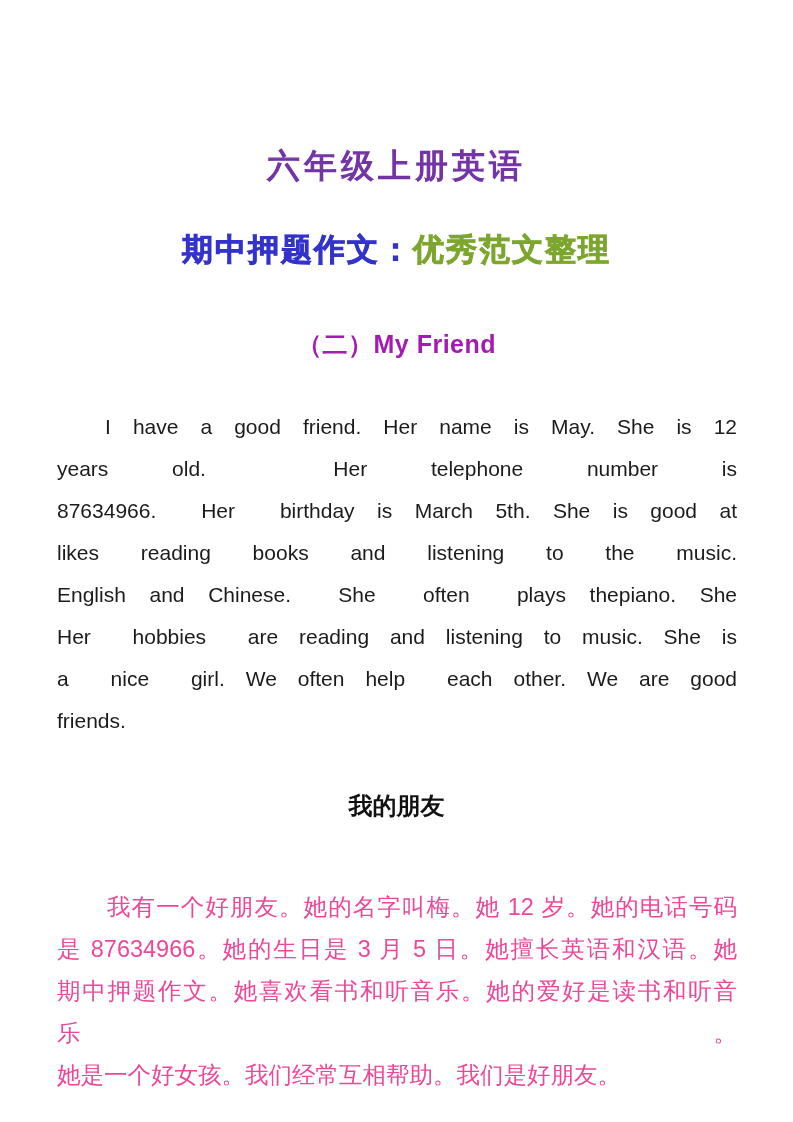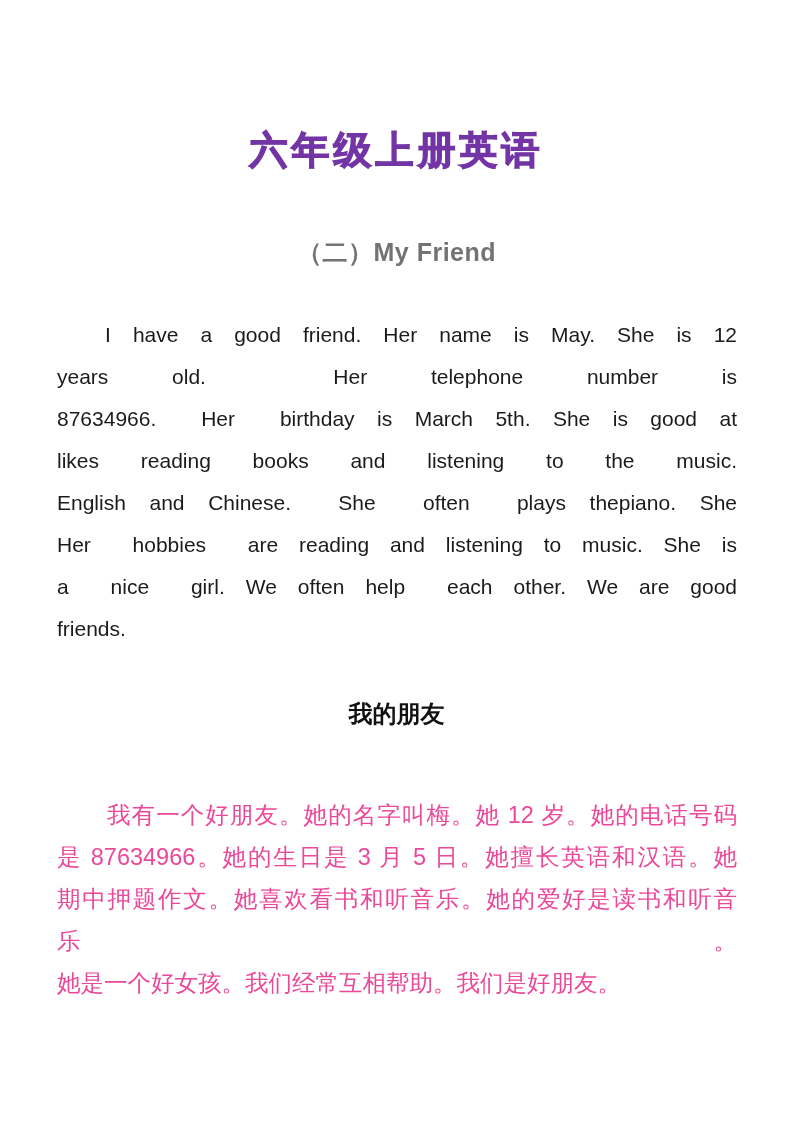--- a/index.html
+++ b/index.html
@@ -13,25 +13,25 @@
     height: 1122px;
     margin: 0 auto;
     background: #ffffff;
     box-sizing: border-box;
     padding-top: 122px;
     overflow: hidden;
     font-family: "Liberation Sans", "DejaVu Sans", sans-serif;
     color: #1b1b1b;
   }
   .doc-title {
-    margin: 0;
+    margin: 16px;
     text-align: center;
-    font-size: 38px;
+    font-size: 33px;
     line-height: 56px;
-    font-weight: 700;
+    font-weight: 400;
     letter-spacing: 4px;
     color: #7334A5;
     -webkit-text-stroke: 1.2px #7334A5;
   }
   .doc-subtitle {
     margin: 36px 0 0 0;
     text-align: center;
     font-size: 31px;
     line-height: 40px;
     font-weight: 700;
@@ -39,21 +39,21 @@
     -webkit-text-stroke: 0.8px currentColor;
   }
   .sub-blue  { color: #3333CC; -webkit-text-stroke: 0.8px #3333CC; }
   .sub-green { color: #7CA62E; -webkit-text-stroke: 0.8px #7CA62E; }
   .section-heading {
     margin: 57px 0 0 0;
     text-align: center;
     font-size: 25px;
     line-height: 34px;
     font-weight: 700;
-    color: #737373;
+    color: #a21caf;
     letter-spacing: 0.5px;
   }
   .para {
     margin-left: 57px;
     margin-right: 56px;
   }
   .para-english {
     margin-top: 45px;
     font-size: 21px;
     line-height: 42px;
@@ -92,20 +92,21 @@
     text-underline-offset: 7px;
   }
 </style>
 </head>
 <body>
 
 <div class="page">
 
   <h1 class="doc-title">六年级上册英语</h1>
 
+  <h2 class="doc-subtitle"><span class="sub-blue">期中押题作文：</span><span class="sub-green">优秀范文整理</span></h2>
 
   <h3 class="section-heading">（二）My Friend</h3>
 
   <div class="para para-english">
     <div class="jline first-line">I have a good friend. Her name is May. She is 12</div>
     <div class="jline">years old.&nbsp; Her telephone number is</div>
     <div class="jline">87634966.&nbsp; Her&nbsp; birthday is March 5th. She is good at</div>
     <div class="jline">likes reading books and listening to the music.</div>
     <div class="jline">English and Chinese.&nbsp; She&nbsp; often&nbsp; plays thepiano. She</div>
     <div class="jline">Her&nbsp; hobbies&nbsp; are reading and listening to music. She is</div>

